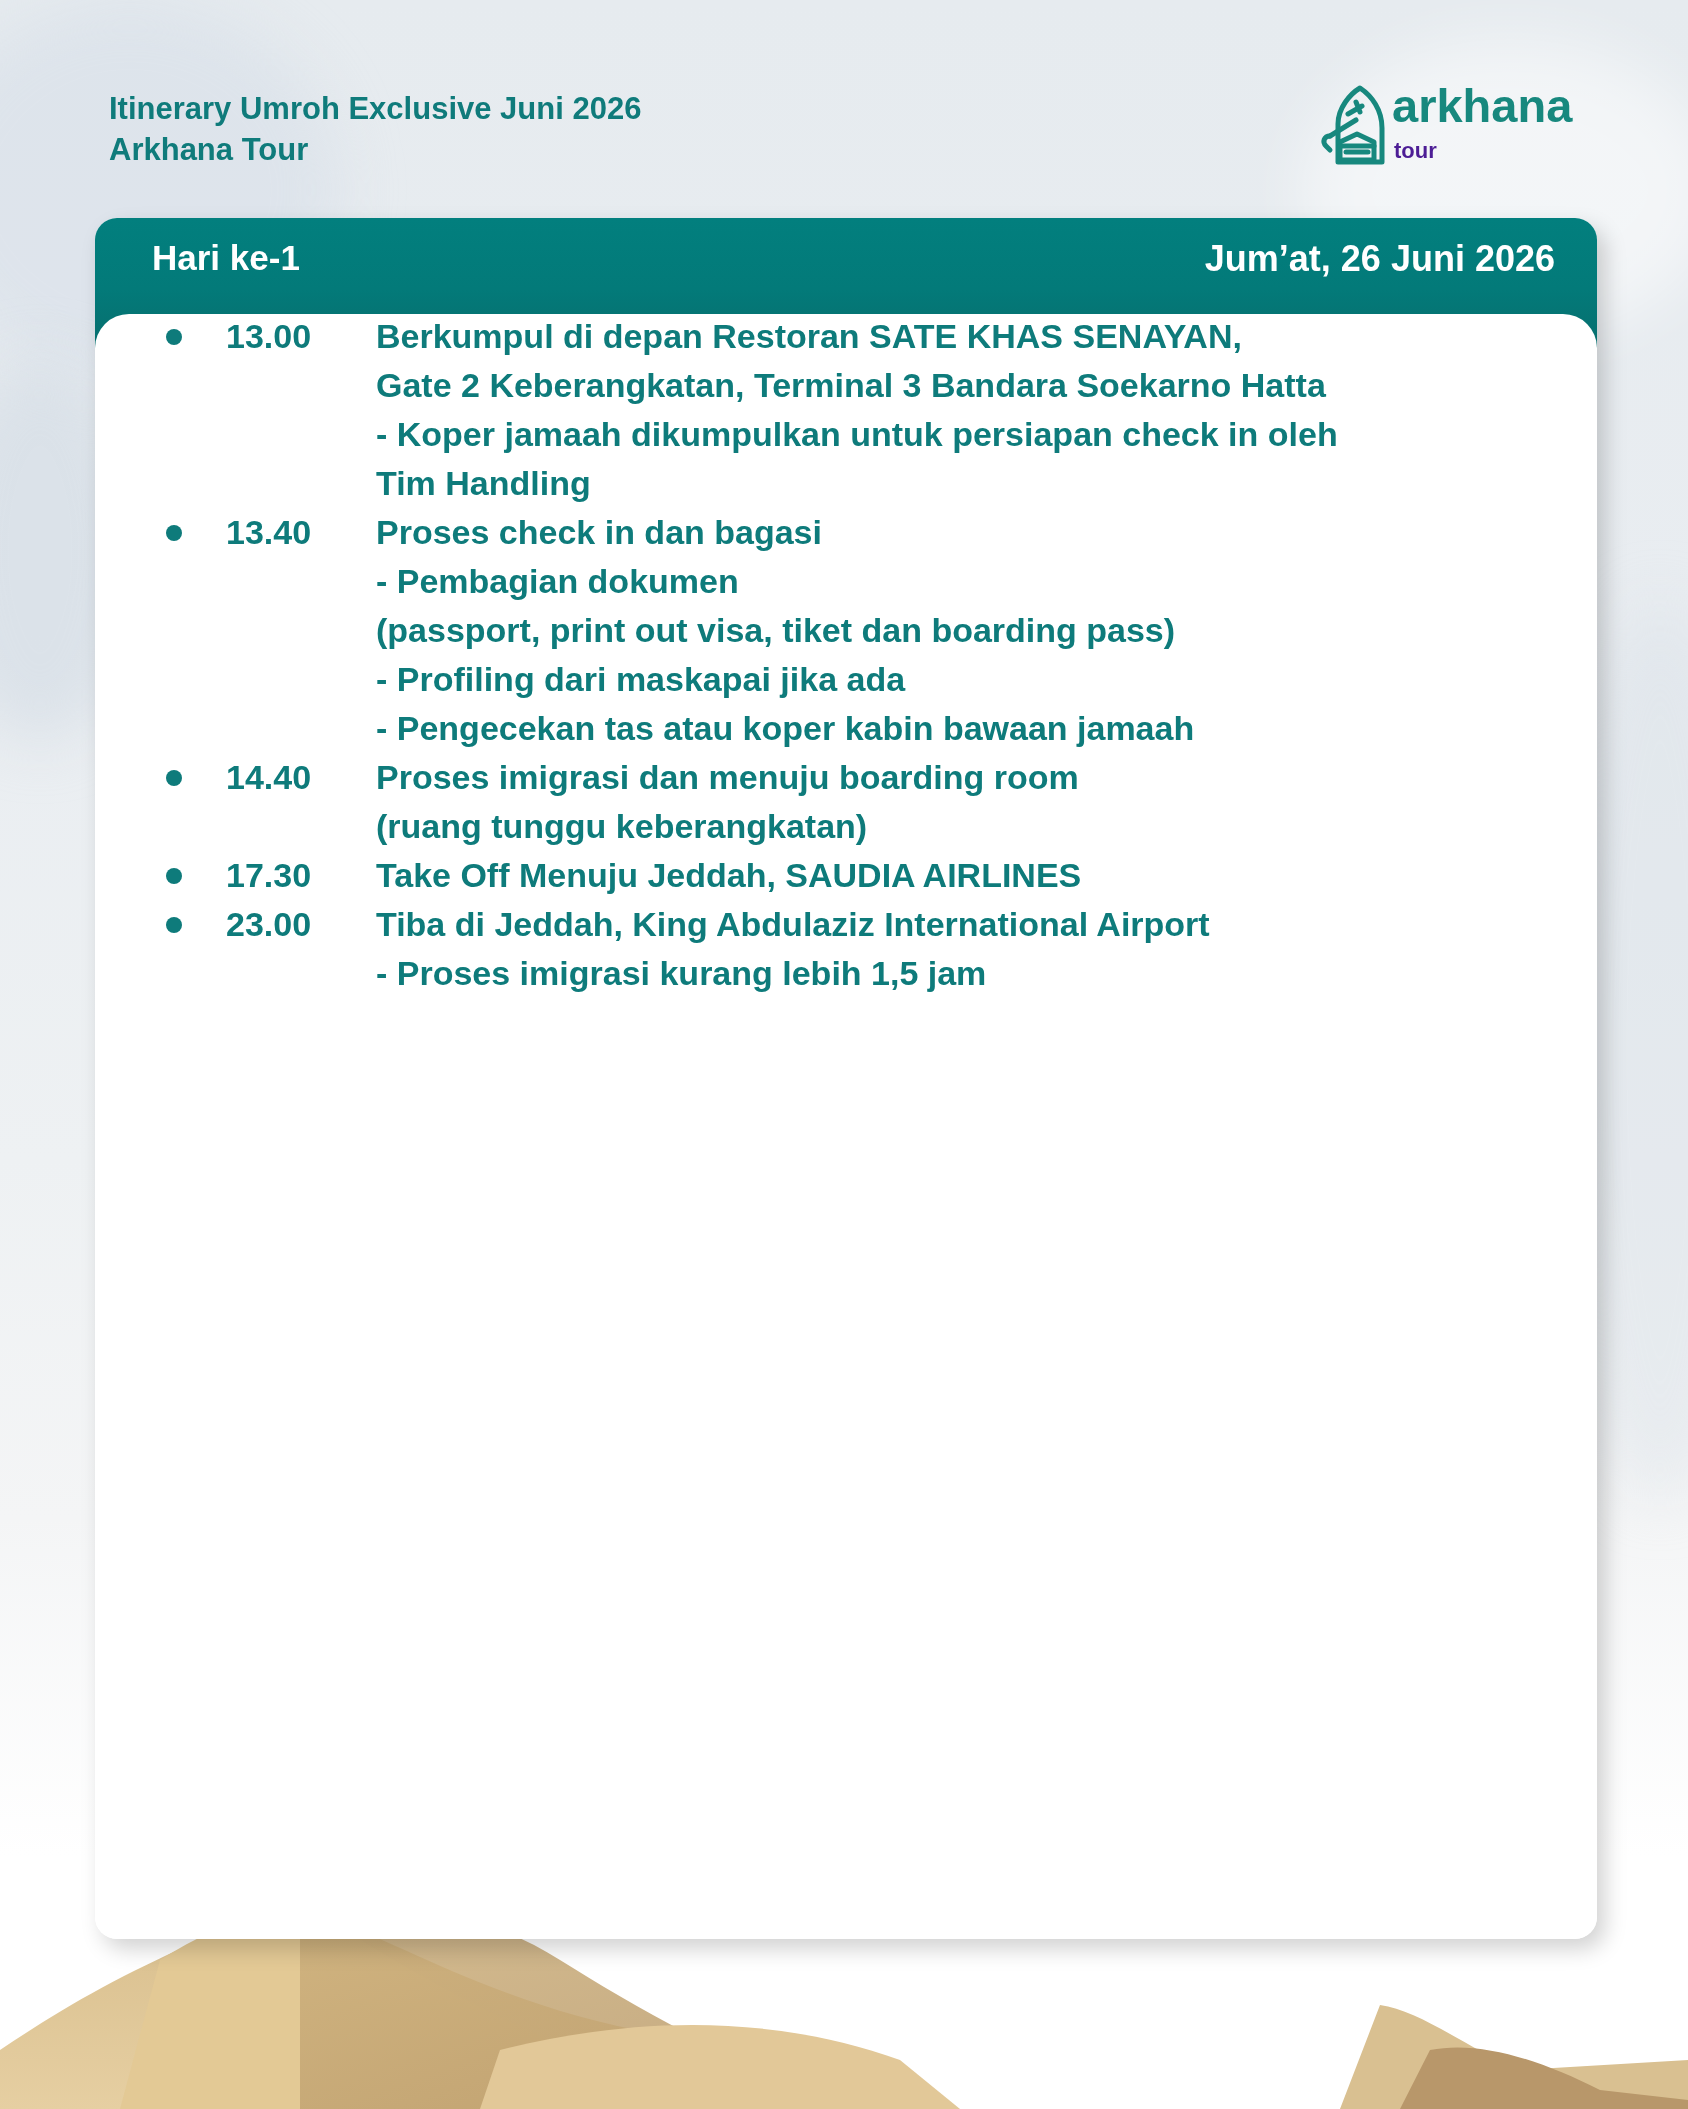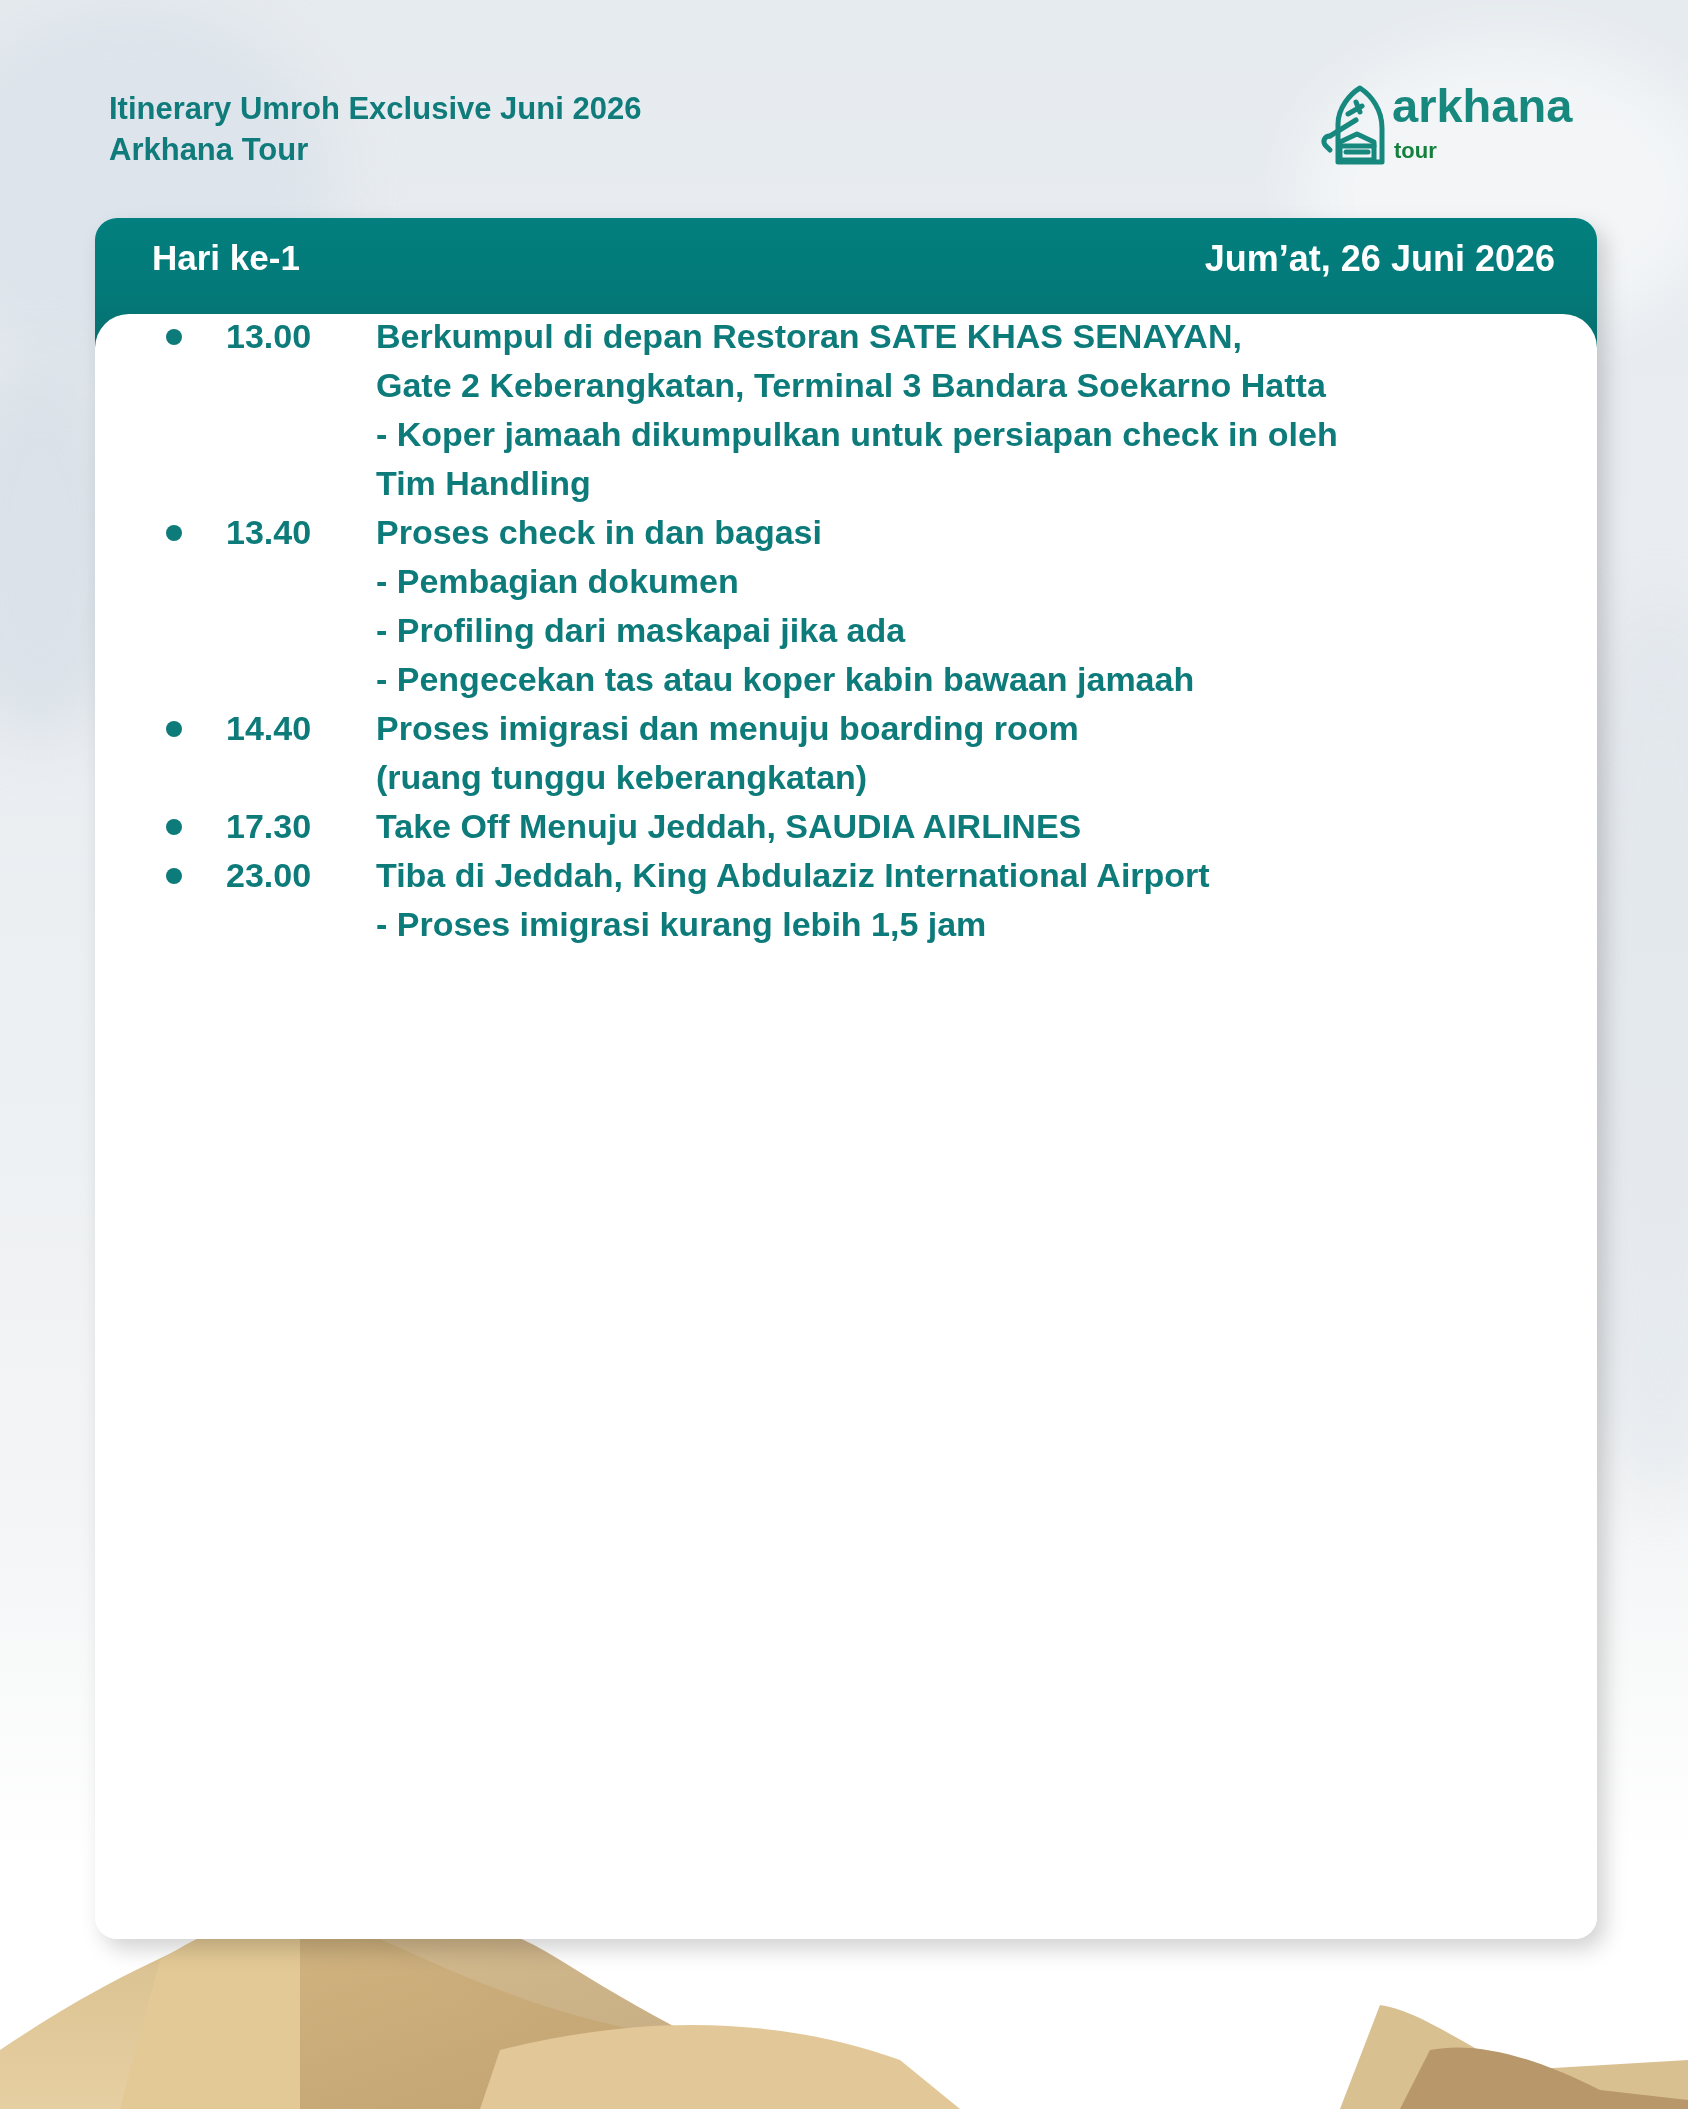--- a/index.html
+++ b/index.html
@@ -21,21 +21,21 @@
     position: absolute; left: 109px; top: 88px;
     color: #0f7b7b; font-weight: 700; font-size: 31px; line-height: 41px;
   }
   .logo { position: absolute; left: 1316px; top: 84px; width: 270px; height: 86px; }
   .logo .word {
     position: absolute; left: 76px; top: -6px;
     color: #17887e; font-weight: 700; font-size: 47px; letter-spacing: 0px;
   }
   .logo .sub {
     position: absolute; left: 78px; top: 54px;
-    color: #15803d; font-weight: 700; font-size: 22px;
+    color: #4c1d95; font-weight: 700; font-size: 22px;
   }
 
   .card {
     position: absolute; left: 95px; top: 218px; width: 1502px; height: 1721px;
     border-radius: 22px;
     background: #ffffff;
     box-shadow: 8px 10px 22px rgba(0,0,0,0.18);
   }
   .card-head {
     position: absolute; left: 0; top: 0; width: 100%; height: 130px;
@@ -135,20 +135,21 @@
         <span class="line sub">- Koper jamaah dikumpulkan untuk persiapan check in oleh</span>
         <span class="line sub">Tim Handling</span>
       </div>
     </div>
     <div class="entry">
       <span class="bullet"></span>
       <span class="time">13.40</span>
       <div class="desc">
         <span class="line">Proses check in dan bagasi</span>
         <span class="line sub">- Pembagian dokumen</span>
+        <span class="line sub">(passport, print out visa, tiket dan boarding pass)</span>
         <span class="line sub">- Profiling dari maskapai jika ada</span>
         <span class="line sub">- Pengecekan tas atau koper kabin bawaan jamaah</span>
       </div>
     </div>
     <div class="entry">
       <span class="bullet"></span>
       <span class="time">14.40</span>
       <div class="desc">
         <span class="line">Proses imigrasi dan menuju boarding room</span>
         <span class="line sub">(ruang tunggu keberangkatan)</span>

